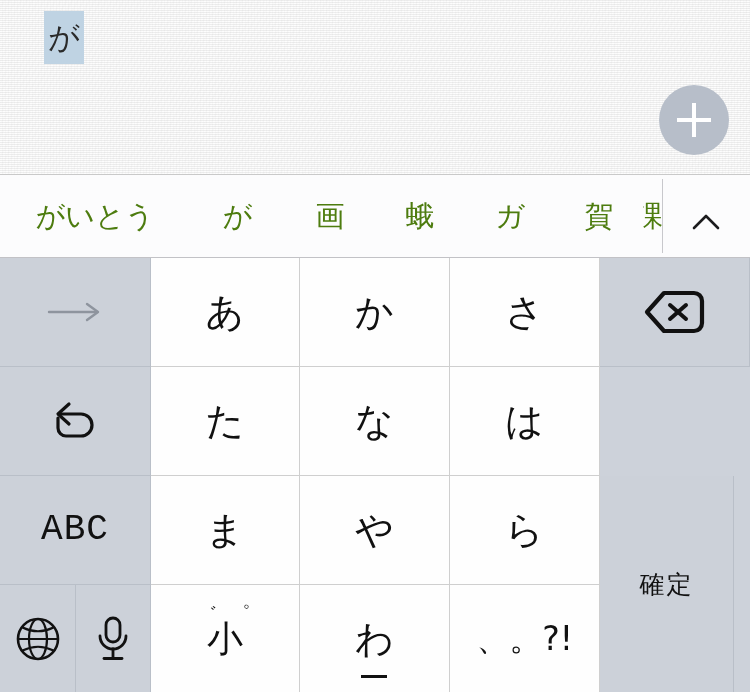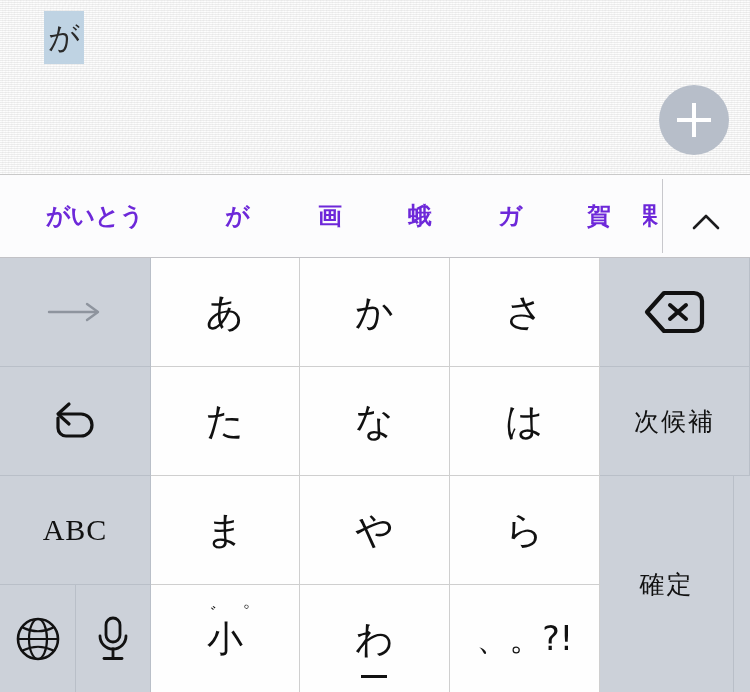--- a/index.html
+++ b/index.html
@@ -55,27 +55,26 @@
     border-bottom: 1px solid #c2c2c6;
     overflow: hidden;
   }
   .suggestion-scroll {
     position: absolute; left: 0; top: 0;
     width: 662px; height: 82px;
     display: flex; align-items: center;
   }
   .suggestion {
     flex: 0 0 auto;
-    color: #6d28d9;
-    font-size: 24px;
+    color: #4d7c0f;
+    font-size: 29px;
     line-height: 82px;
     white-space: nowrap;
     font-family: "DejaVu Sans", sans-serif;
     text-align: center;
-    font-weight: bold;
   }
   .sug-0 { width: 190px; }
   .sug-1 { width: 95px; }
   .sug-2 { width: 90px; }
   .sug-3 { width: 90px; }
   .sug-4 { width: 90px; }
   .sug-5 { width: 88px; }
   .sug-6 { width: 30px; overflow: hidden; text-indent: -9px; text-align: left; }
 
   .suggestion-divider {
@@ -114,21 +113,21 @@
     border-right: 1px solid #cfcfcf;
     border-bottom: 1px solid #cfcfcf;
     font-size: 38px;
   }
   .key-fn {
     background: #ccd1d9;
     font-size: 26px;
   }
   .key-label { display: block; line-height: 1; }
   .key-label-sm { font-size: 25px; letter-spacing: 2px; }
-  .key-label-abc { font-size: 30px; letter-spacing: 1px; font-family: Liberation Serif, serif; }
+  .key-label-abc { font-size: 36px; letter-spacing: 1px; font-family: Liberation Mono, monospace; }
   .key-label-punct { font-size: 33px; }
 
   
   .kana-small {
     position: relative;
     font-size: 36px;
     line-height: 1;
   }
   .kana-small .marks {
     position: absolute; left: 50%; top: -17px;
@@ -217,23 +216,20 @@
     </div>
     <div class="key key-char" style="left:151px; top:109px; width:149px; height:109px;">
       <span class="key-label">た</span>
     </div>
     <div class="key key-char" style="left:300px; top:109px; width:150px; height:109px;">
       <span class="key-label">な</span>
     </div>
     <div class="key key-char" style="left:450px; top:109px; width:150px; height:109px;">
       <span class="key-label">は</span>
     </div>
-    <div class="key key-fn" style="left:600px; top:109px; width:150px; height:109px;">
-      <span class="key-label key-label-sm">次候補</span>
-    </div>
 
     <div class="key key-fn" style="left:0px;  top:218px; width:151px; height:109px;">
       <span class="key-label key-label-abc">ABC</span>
     </div>
     <div class="key key-char" style="left:151px; top:218px; width:149px; height:109px;">
       <span class="key-label">ま</span>
     </div>
     <div class="key key-char" style="left:300px; top:218px; width:150px; height:109px;">
       <span class="key-label">や</span>
     </div>

